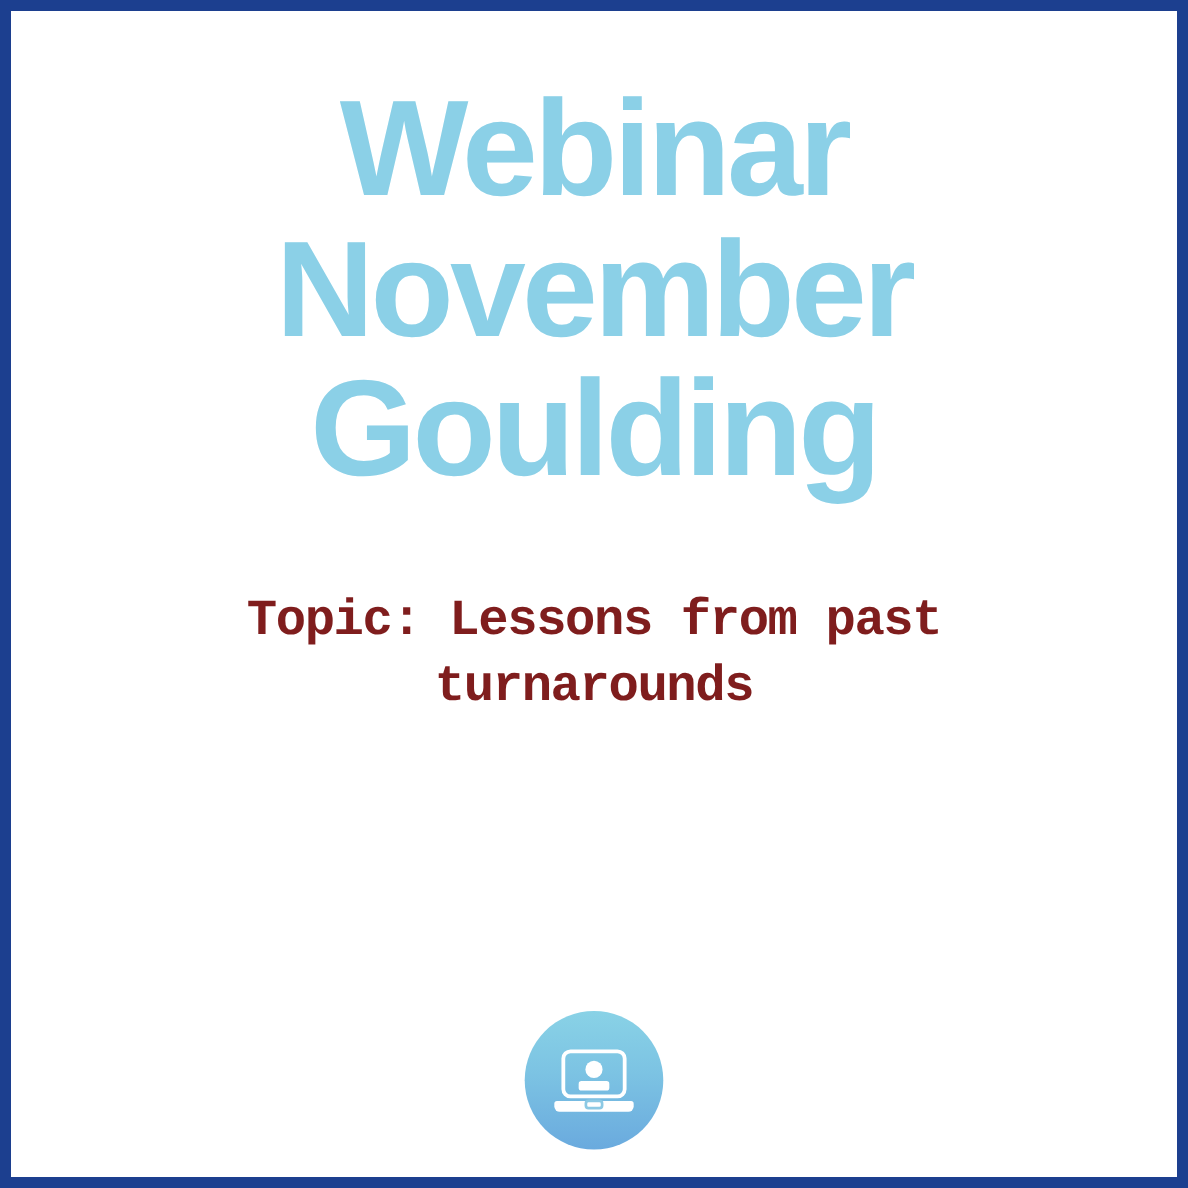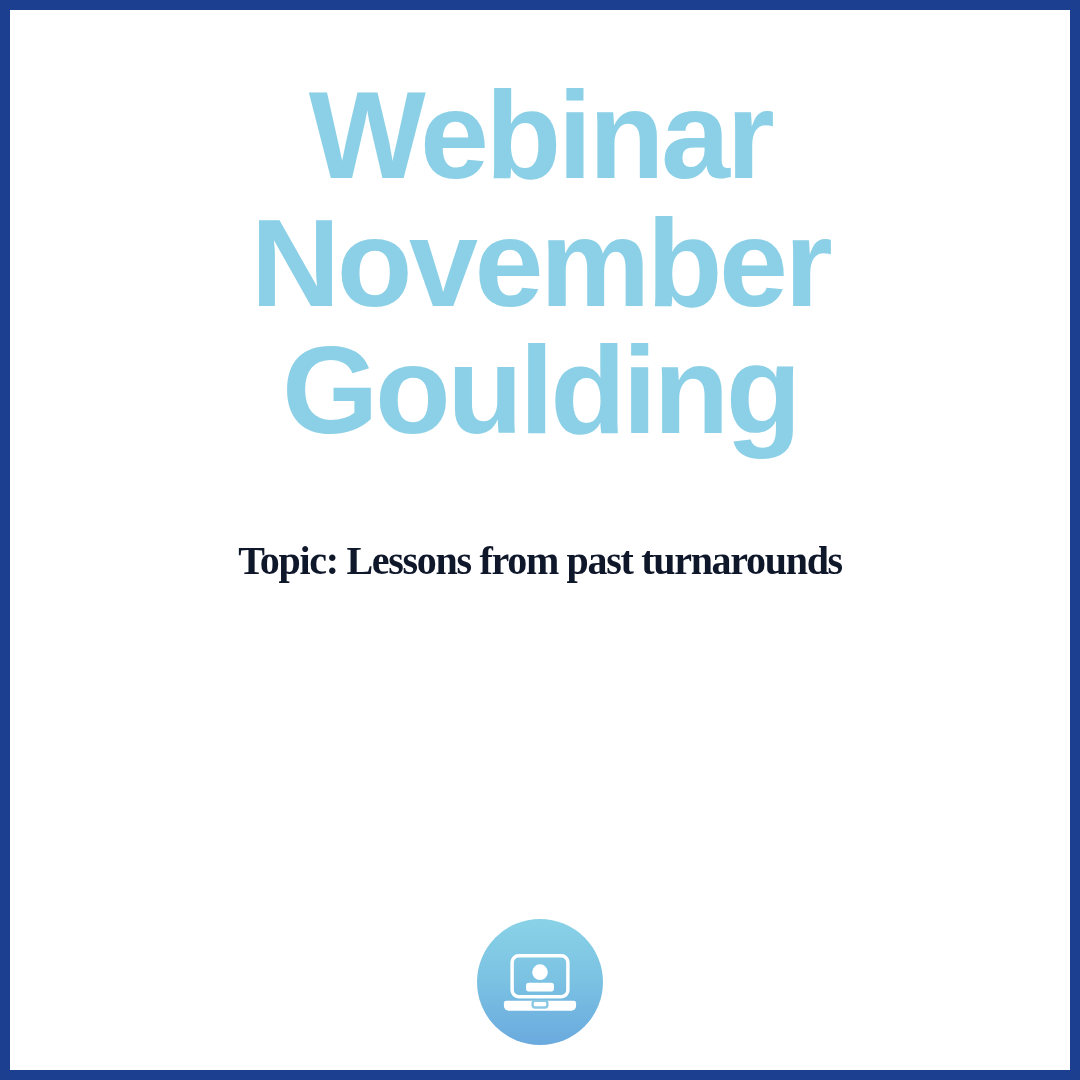--- a/index.html
+++ b/index.html
@@ -51,24 +51,24 @@
   
   .details-block {
     width: 720px;
     margin-top: 80px;
     text-align: center;
     user-select: none;
   }
 
   .detail-line {
     display: block;
-    color: #0f172a;
-    font-family: Liberation Serif, serif;
+    color: #7f1d1d;
+    font-family: Liberation Mono, monospace;
     font-weight: bold;
-    font-size: 40px;
+    font-size: 46px;
     line-height: 1.30;
     letter-spacing: -1.3px;
   }
 
   
   .icon-wrap {
     position: absolute;
     left: 50%;
     top: 909px;
     transform: translateX(-50%);

